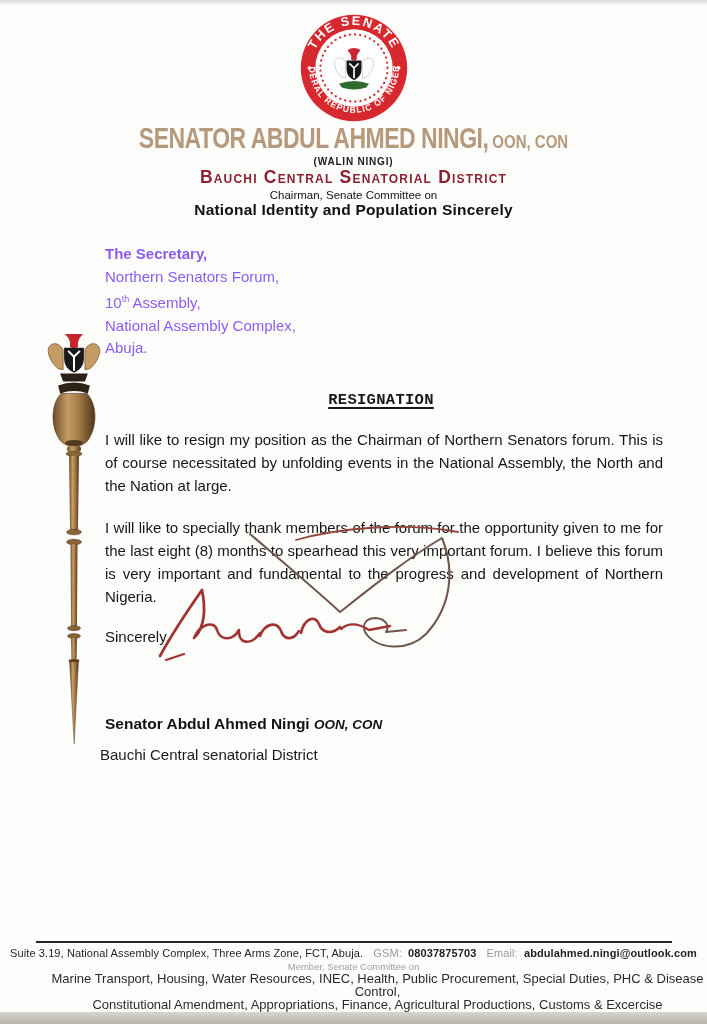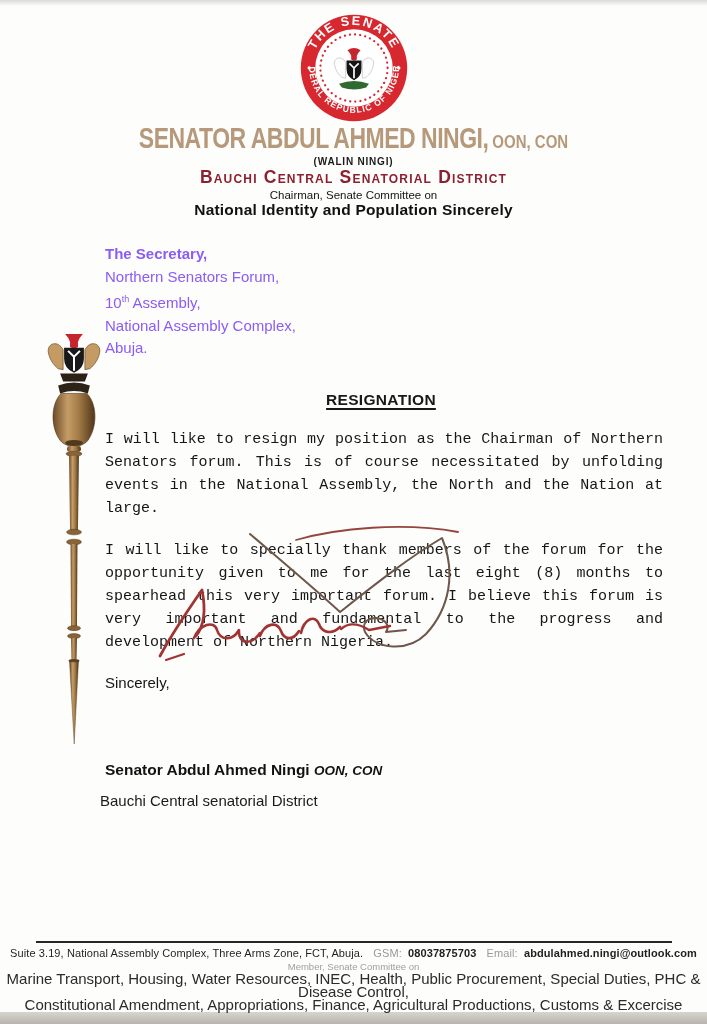--- a/index.html
+++ b/index.html
@@ -34,41 +34,41 @@
   .chair1 { font-size:11.5px; font-weight:400; margin-top:1px; color:#141414; }
   .chair2 { font-size:15.5px; font-weight:700; letter-spacing:0.2px; color:#111; }
 
   .date-line { text-align:right; padding-right:86px; margin-top:34px; font-size:15px; color:#1c1c1c; }
   sup { font-size:9px; vertical-align:super; }
 
   .recipient { margin:24px 12px 0 105px; font-size:15px; line-height:22.5px; color:#8b5cf6; }
   .recipient .bold { font-weight:700; }
 
   .title { margin:31px 50px 0 105px; text-align:center; font-size:15.5px; font-weight:700;
-      letter-spacing:0.3px; }
+      letter-spacing:0.3px;font-family:Liberation Mono, monospace; }
   .title span { text-decoration:underline; text-decoration-thickness:1.8px; text-underline-offset:3px; }
 
   .para { margin:19px 44px 0 105px; font-size:15px; line-height:23px;
-      text-align:justify; color:#161616;font-family:Liberation Mono, monospace; }
+      text-align:justify; color:#161616; }
   .closing { margin:20px 0 0 105px; font-size:15px; color:#161616; }
 
   .sig-name { margin:70px 0 0 105px; font-size:15.5px; font-weight:700; color:#121212; }
   .sig-name .hon { font-style:italic; font-size:13.5px; }
   .sig-district { margin:13px 0 0 100px; font-size:15px; color:#1a1a1a; }
 
   .signature { position:absolute; left:138px; top:478px; width:350px; height:200px; z-index:2; }
 
   .footer { position:absolute; left:0; right:0; bottom:13px; text-align:center; z-index:1; }
   .f-rule { width:636px; margin:0 auto 4px; border-top:2px solid #262626; }
   .f-line1 { font-size:11px; color:#1f1f1f; letter-spacing:0.1px; }
   .f-line1 .glabel { color:#9c9a96; margin-left:7px; }
   .f-line1 .gval { color:#1f1f1f; font-weight:600; margin-left:3px; }
   .f-line1 .email { font-weight:600; }
   .f-member { font-size:9.5px; color:#a09e9a; margin-top:2px; }
-  .f-comm { font-size:15px; color:#2b2b2b; line-height:13px; }
+  .f-comm { font-size:13px; color:#2b2b2b; line-height:13px;margin-left:48px; }
 </style>
 </head>
 <body>
 
 <div class="page">
   <div class="scan-top"></div>
 
   <div class="mace">
     <svg viewBox="0 0 80 420" width="80" height="416">
       <defs>

